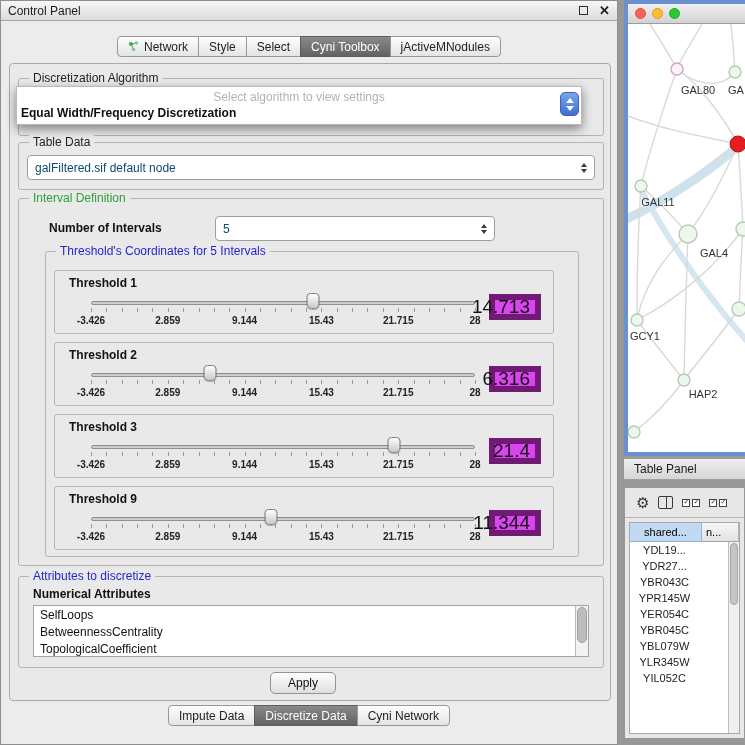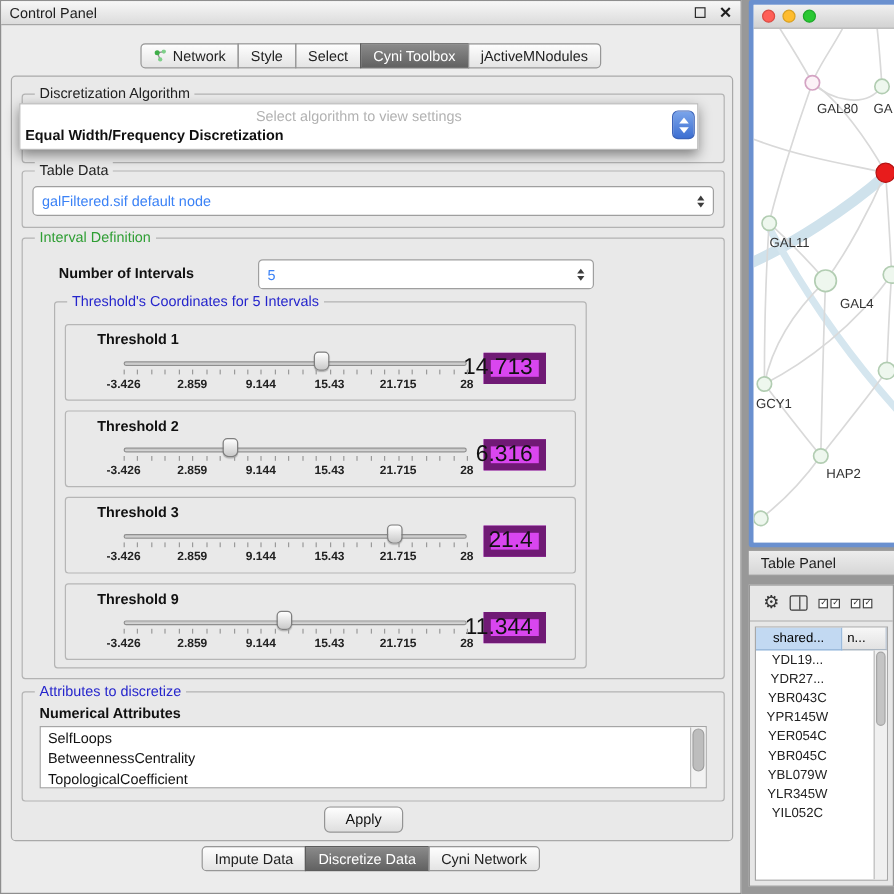--- a/index.html
+++ b/index.html
@@ -47,34 +47,34 @@
   .popup-item { height:16px; line-height:16px; padding-left:4px; font-size:12px; color:#101010;font-weight:bold; }
   .popup-item.bold { font-weight:bold; }
   .combo-capsule { position:absolute; right:2px; top:5px; width:19px; height:24px;
     border-radius:5px; background:linear-gradient(#7aa4ea,#3d6fd2); border:1px solid #3a62b8;
     display:flex; flex-direction:column; align-items:center; justify-content:center; gap:3px; }
   .cap-up { width:0;height:0;border-left:4px solid transparent;border-right:4px solid transparent;border-bottom:5px solid #fff; }
   .cap-dn { width:0;height:0;border-left:4px solid transparent;border-right:4px solid transparent;border-top:5px solid #fff; }
 
   #group-tabledata { left:8px; top:78px; width:586px; height:48px; }
   .combo { position:absolute; background:#fff; border:1px solid #9f9f9f; border-radius:4px;
-    display:flex; align-items:center; padding:0 7px; font-size:12px; color:#3b82f6; }
+    display:flex; align-items:center; padding:0 7px; font-size:12px; color:#0c4a6e; }
   .combo-text { flex:1; white-space:nowrap; overflow:hidden; }
   .combo-arrows { display:flex; flex-direction:column; gap:2px; margin-left:5px; }
   .arr-up { width:0;height:0;border-left:3.5px solid transparent;border-right:3.5px solid transparent;border-bottom:4px solid #3c3c3c; }
   .arr-dn { width:0;height:0;border-left:3.5px solid transparent;border-right:3.5px solid transparent;border-top:4px solid #3c3c3c; }
   #tabledata-combo { left:8px; top:12px; width:568px; height:25px; }
 
   #group-interval { left:8px; top:134px; width:586px; height:368px; }
   .niv-label { position:absolute; left:30px; top:22px; font-weight:bold; font-size:12px; color:#111; }
   #niv-combo { left:196px; top:17px; width:280px; height:25px; }
-  #group-thresholds { left:26px; top:52px; width:444px; height:306px; padding-top:10px; }
-
-  .th-row { position:relative; margin:6px 8px 8px 8px; border:1px solid #b6b6b6; border-radius:3px;
-    height:64px; padding:4px 24px; }
+  #group-thresholds { left:26px; top:52px; width:534px; height:306px; padding-top:10px; }
+
+  .th-row { position:relative; margin:6px 24px 8px 8px; border:1px solid #b6b6b6; border-radius:3px;
+    height:64px; padding:4px 12px; }
   .th-row:first-of-type { margin-top:8px; }
   .th-label { font-weight:bold; font-size:12px; color:#111; margin:1px 0 1px 2px; }
   .th-line { display:flex; align-items:flex-start; }
   .slider { position:relative; flex:1; height:38px; margin:0 14px 0 24px; }
   .track { position:absolute; left:0; right:0; top:10px; height:4px;
     background:linear-gradient(#c2c2c2,#dadada); border:1px solid #8f8f8f; border-radius:2px; }
   .thumb { position:absolute; top:2px; width:13px; height:16px;
     background:linear-gradient(#ffffff,#c9c9c9); border:1px solid #7f7f7f;
     border-radius:4px 4px 5px 5px; transform:translateX(-50%);
     box-shadow:0 1px 1px rgba(0,0,0,.25); }

